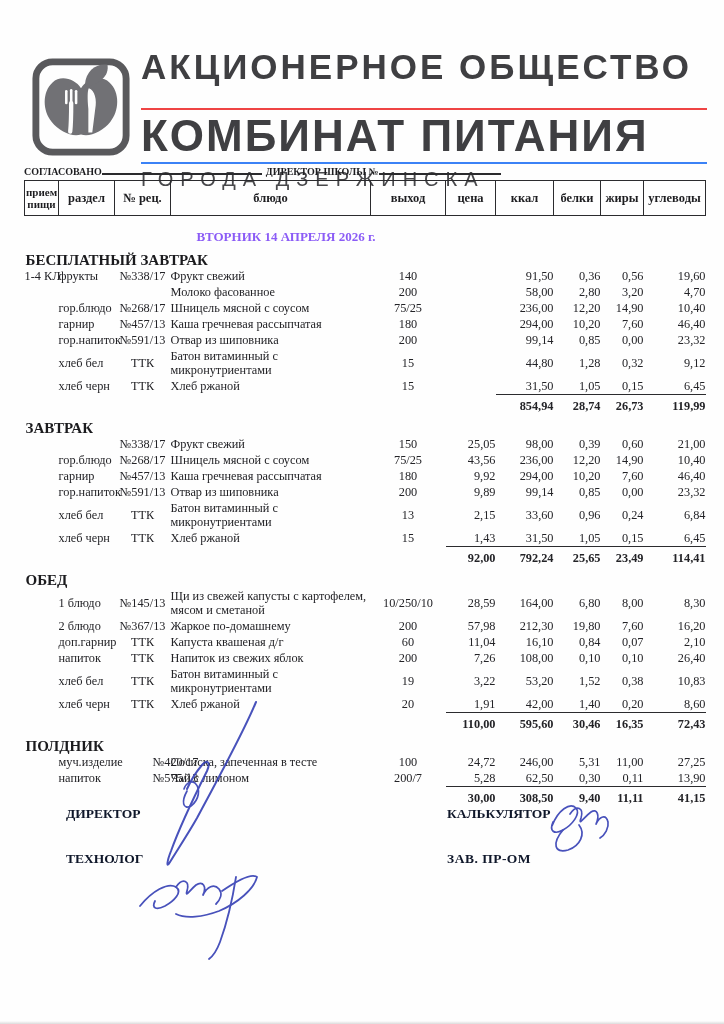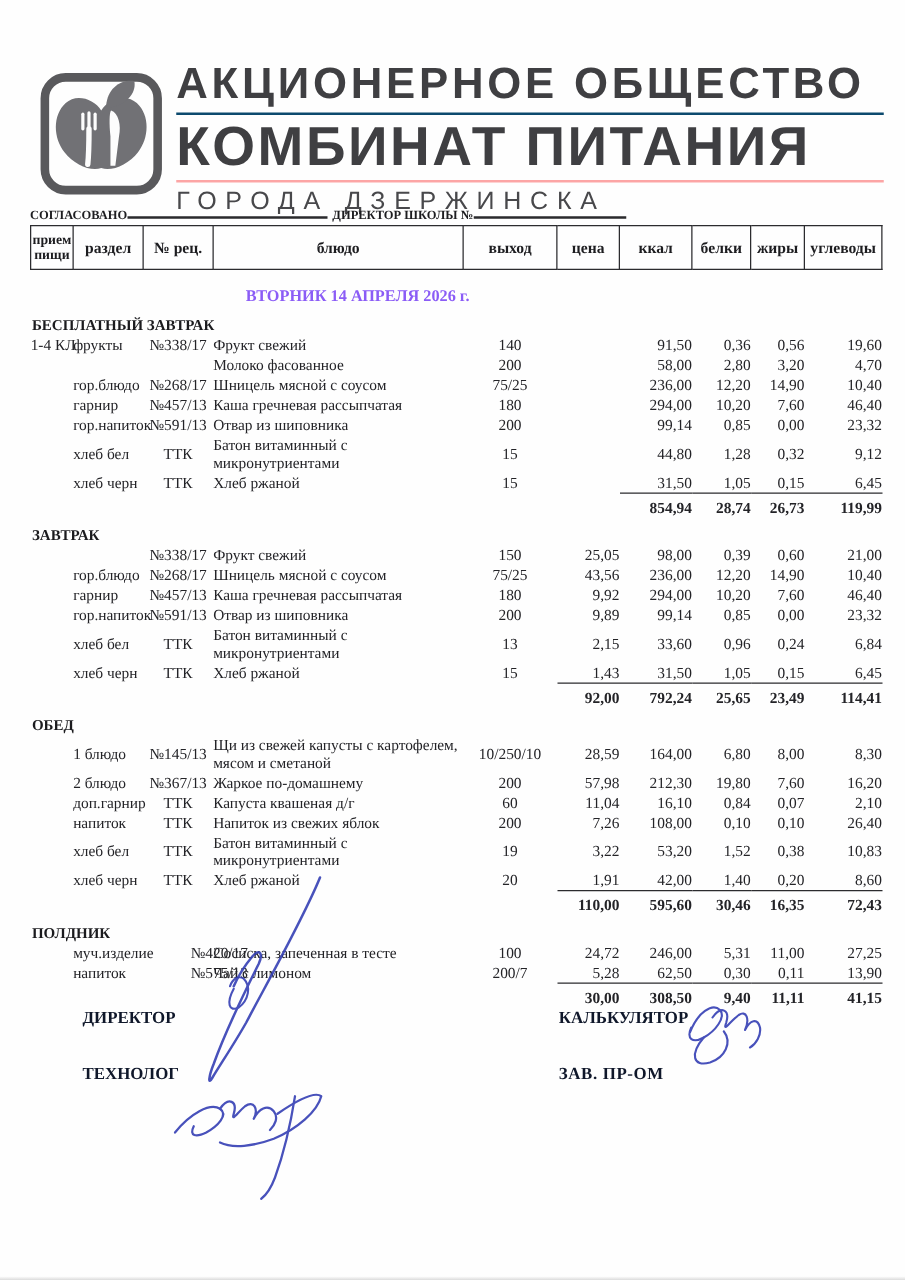--- a/index.html
+++ b/index.html
@@ -7,44 +7,44 @@
     position:relative;width:724px;height:1024px;margin:0 auto;
     background:#fefefe;overflow:hidden;
     font-family:"Liberation Serif","DejaVu Serif",serif;
     color:#232327;
   }
   
   .logo{position:absolute;left:30px;top:56px;width:102px;height:102px;}
   .orghead{position:absolute;left:141px;top:47px;width:566px;
     font-family:"Liberation Sans","DejaVu Sans",sans-serif;color:#3f3f42;}
   .org1{font-size:35px;font-weight:bold;letter-spacing:3px;white-space:nowrap;
-    border-bottom:2px solid #0c4a6e;padding-bottom:3px;}
+    border-bottom:2px solid #ef4444;padding-bottom:21px;}
   .org2{font-size:44px;font-weight:bold;letter-spacing:2px;white-space:nowrap;
-    border-bottom:2px solid #fca5a5;padding-bottom:1px;margin-top:1px;}
+    border-bottom:2px solid #3b82f6;padding-bottom:1px;margin-top:1px;}
   .org3{font-size:20px;font-weight:500;letter-spacing:7px;margin-top:4px;color:#48484b;}
   
   .agreed{position:absolute;left:24px;top:160px;width:681px;font-size:10px;font-weight:bold;
     display:flex;align-items:baseline;white-space:nowrap;color:#1d1d20;}
   .uline{display:inline-block;border-bottom:2px solid #2a2a2d;height:13px;}
   .u1{width:160px;margin-right:4px;}
   .u2{width:122px;}
   
   table.menu{position:absolute;left:24px;top:180px;width:681px;
     border-collapse:collapse;table-layout:fixed;}
   .menu col.w0{width:34px}.menu col.w1{width:56px}.menu col.w2{width:56px}
   .menu col.w3{width:200px}.menu col.w4{width:75px}.menu col.w5{width:50px}
   .menu col.w6{width:58px}.menu col.w7{width:47px}.menu col.w8{width:43px}
   .menu col.w9{width:62px}
   .menu th{border:1.6px solid #2b2b2e;font-size:12.5px;font-weight:bold;
     height:34px;vertical-align:middle;text-align:center;padding:0 1px;color:#1d1d20;}
   .menu th.small{font-size:11px;line-height:12px;}
   .menu td{font-size:12.3px;line-height:14px;padding:1px 0;vertical-align:middle;}
   tr.spacer td{height:11px;padding:0;}
   td.date-cell{font-weight:bold;font-size:13px;padding:3px 0 4px 172px;color:#8b5cf6;}
-  td.sec-title{font-weight:bold;font-size:12px;padding:5px 0 1px 1px;color:#1b1b1e;}
+  td.sec-title{font-weight:bold;font-size:15px;padding:5px 0 1px 1px;color:#1b1b1e;}
   .c0{text-align:left;padding-left:1px;white-space:nowrap;overflow:visible;}
   .c1{text-align:left;padding-left:5px;white-space:nowrap;overflow:visible;}
   .c2{text-align:center;}
   .c3{text-align:left;padding-left:3px;line-height:13.5px;}
   .c4{text-align:center;}
   .c5{text-align:right;padding-right:8px;}
   .c6{text-align:right;padding-right:13px;}
   .c7{text-align:right;padding-right:8px;}
   .c8{text-align:right;padding-right:6px;}
   .c9{text-align:right;padding-right:13px;}

